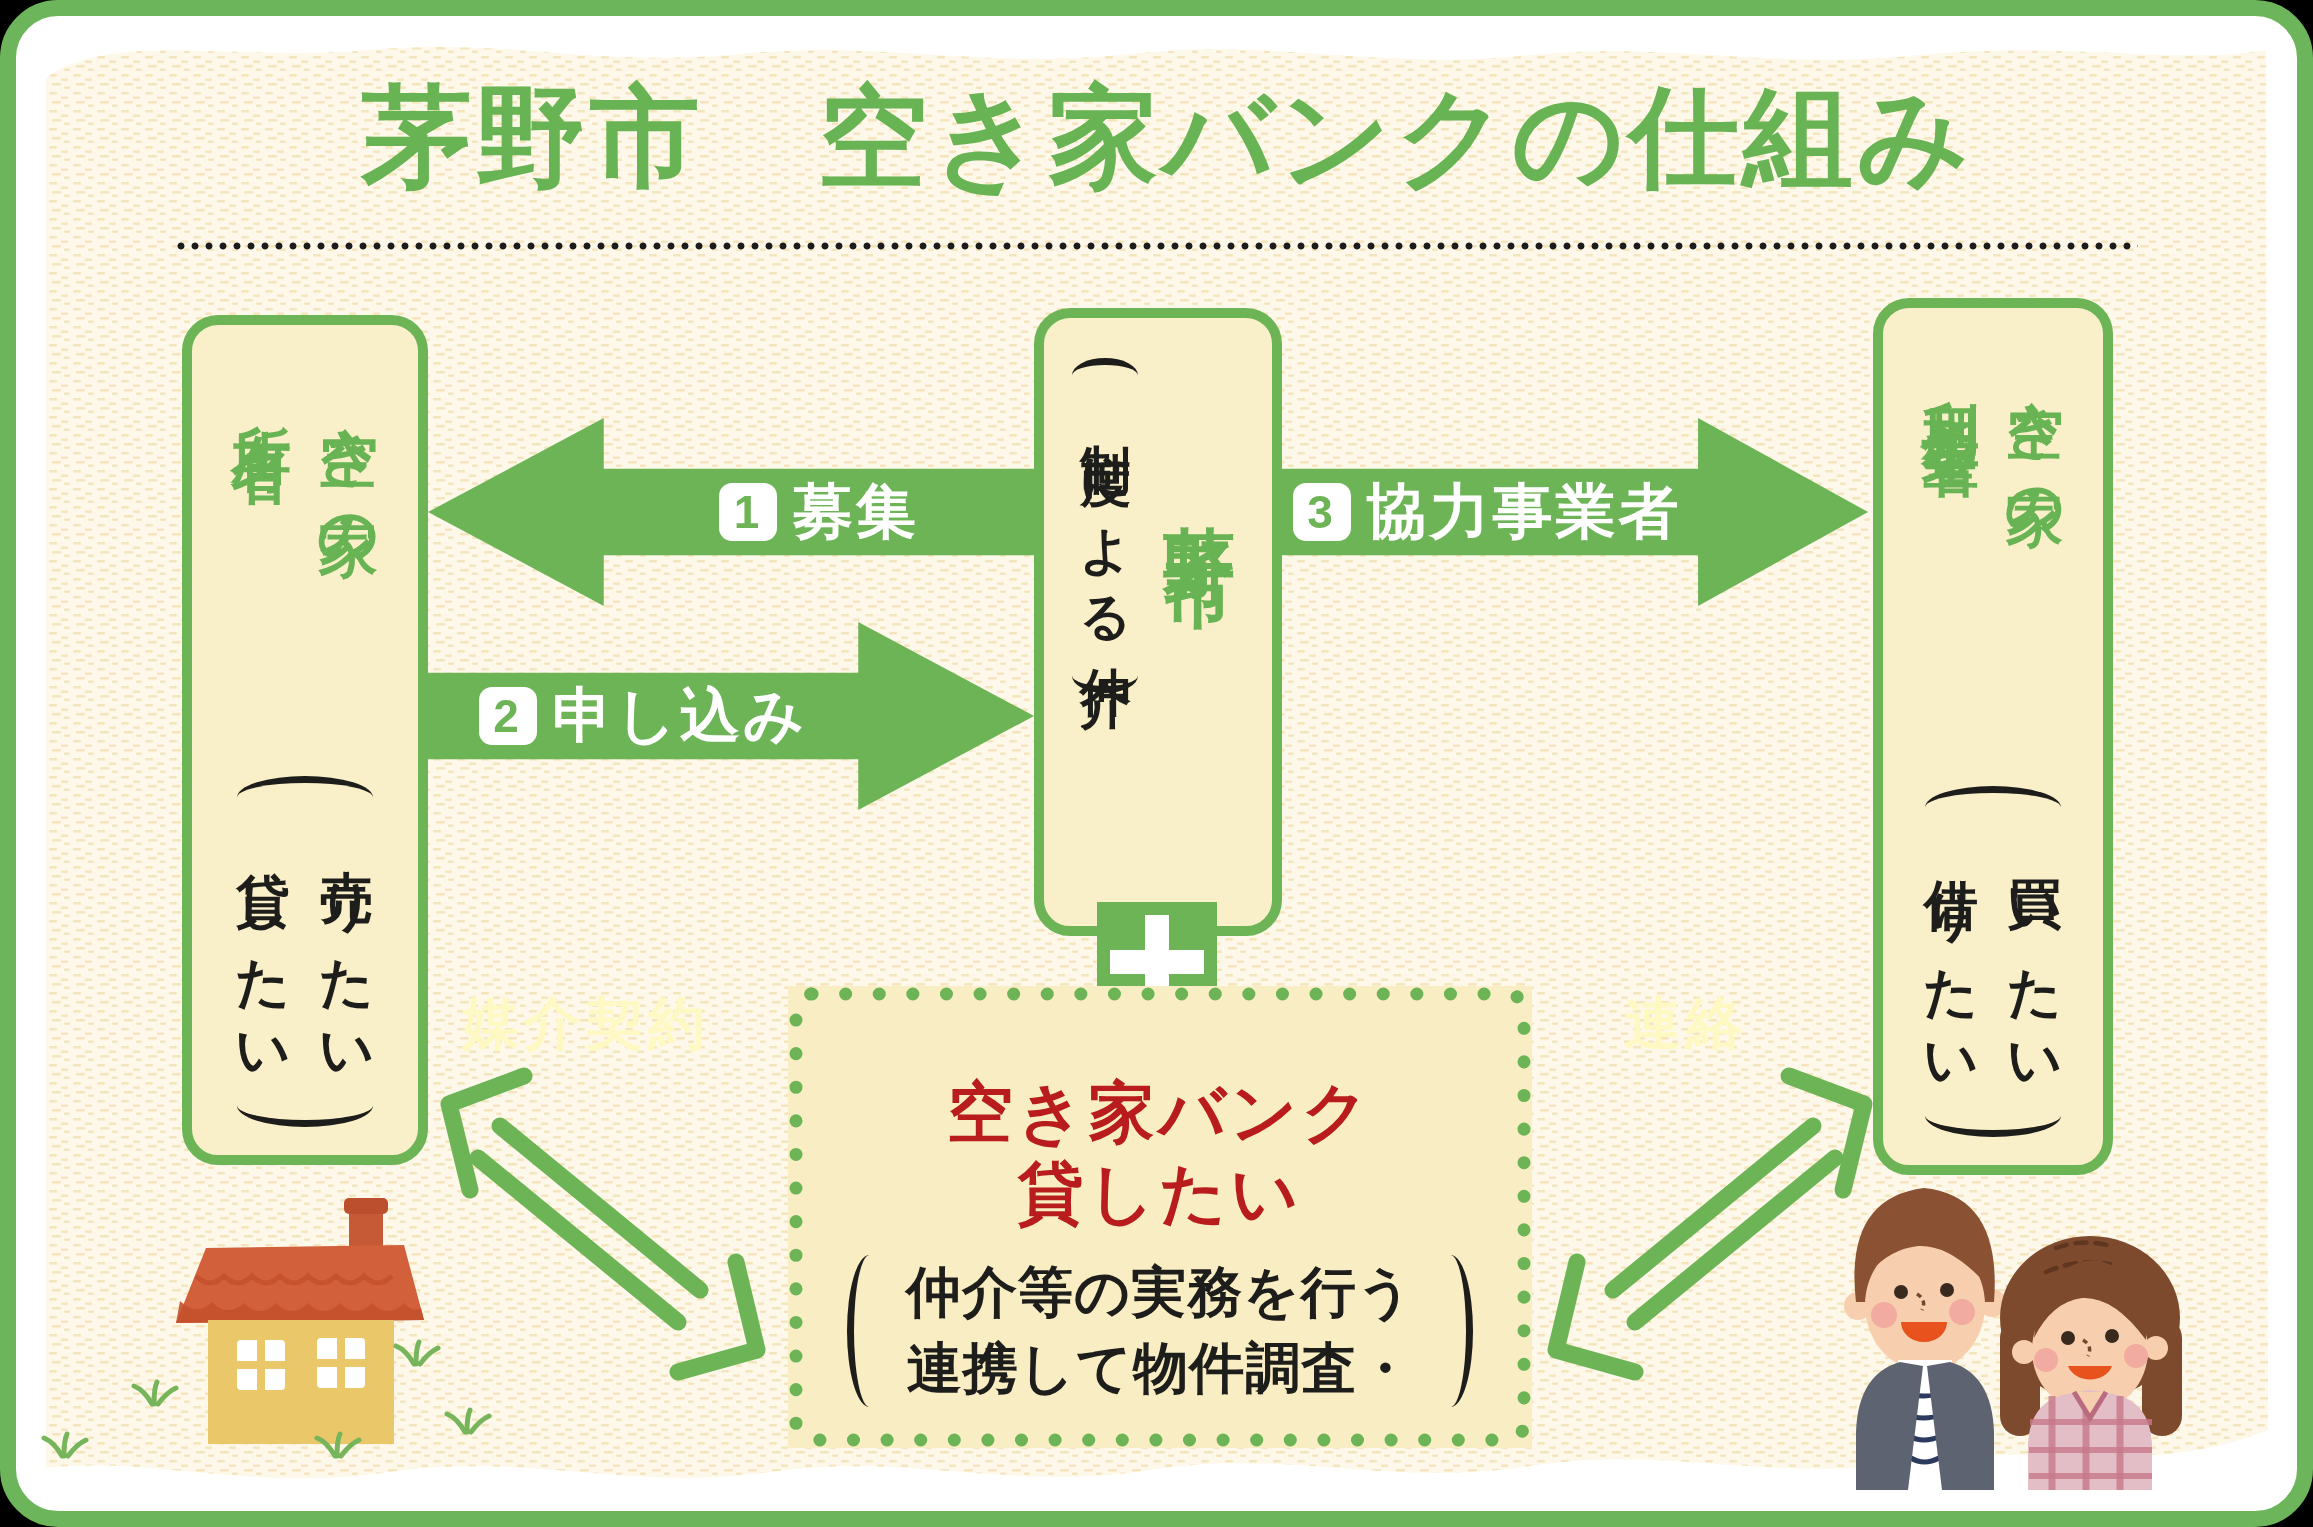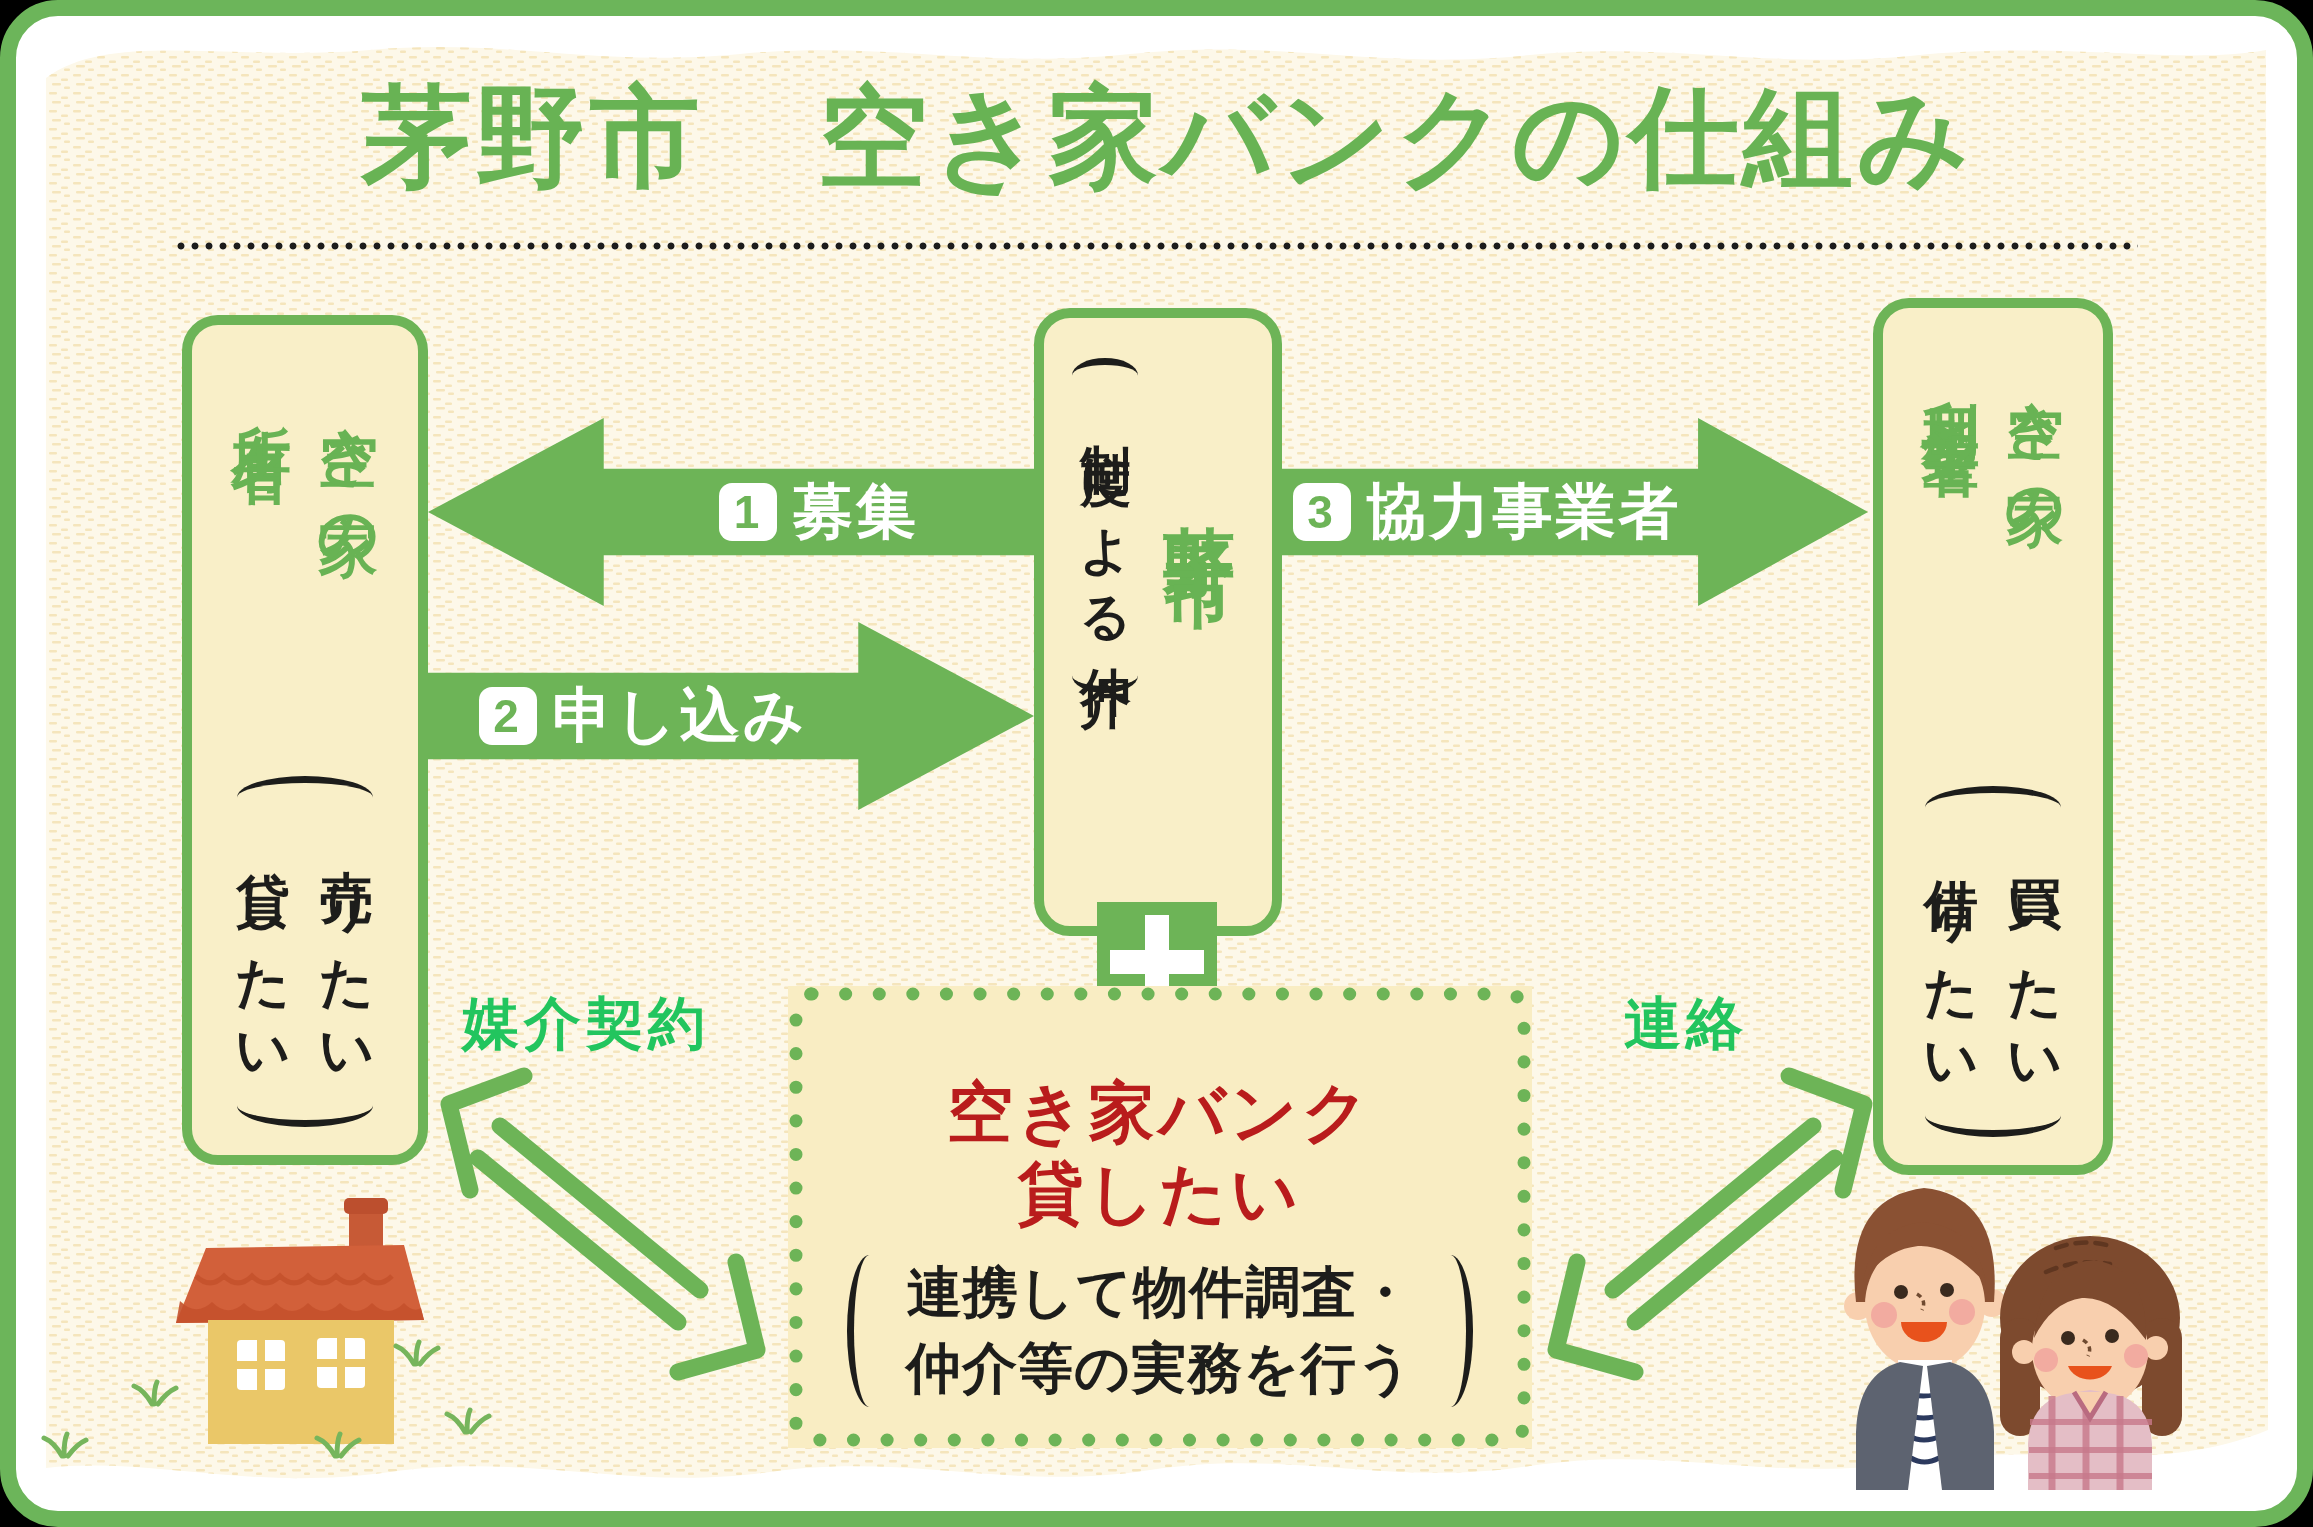--- a/index.html
+++ b/index.html
@@ -56,21 +56,21 @@
   .plus .ph{position:absolute;top:50%;left:13px;right:13px;height:24px;transform:translateY(-50%);background:#fff;}
 
   .partner{position:absolute;left:788px;top:986px;width:744px;height:462px;background:#f9edc3;box-sizing:border-box;}
   .partner-border{position:absolute;left:0;top:0;width:744px;height:462px;}
   .partner-content{position:absolute;inset:0;display:flex;flex-direction:column;align-items:center;
                    padding-top:86px;box-sizing:border-box;}
   .partner-h{color:#b91c1c;font-weight:800;font-size:66px;line-height:1.22;letter-spacing:4px;text-align:center;}
   .partner-note{margin-top:22px;display:flex;flex-direction:row;align-items:center;gap:14px;}
   .partner-note-lines{color:#1d1d1b;font-weight:600;font-size:55px;line-height:1.38;letter-spacing:1px;text-align:center;}
 
-  .flow-label{position:absolute;color:#22c55e;font-weight:800;font-size:57px;letter-spacing:5px;}
+  .flow-label{position:absolute;color:#fef9c3;font-weight:800;font-size:57px;letter-spacing:5px;}
   .label-mediation{left:462px;top:986px;}
   .label-contact{left:1624px;top:986px;}
 </style>
 </head>
 <body>
 
 <div class="stage">
 
   <div class="frame"></div>
 
@@ -158,22 +158,22 @@
   <div class="partner">
     <svg class="partner-border" viewBox="0 0 744 462">
       <rect x="8" y="8" width="728" height="446" rx="16" fill="none" stroke="#6db457" stroke-width="13" stroke-linecap="round" stroke-dasharray="0.1 33.5"></rect>
     </svg>
     <div class="partner-content">
       <div class="partner-h">空き家バンク</div>
       <div class="partner-h">貸したい</div>
       <div class="partner-note">
         <div class="paren-v-left"></div>
         <div class="partner-note-lines">
+          <div>仲介等の実務を行う</div>
           <div>連携して物件調査・</div>
-          <div>仲介等の実務を行う</div>
         </div>
         <div class="paren-v-right"></div>
       </div>
     </div>
   </div>
 
   <div class="flow-label label-mediation">媒介契約</div>
   <div class="flow-label label-contact">連絡</div>
 
   <svg class="illus-svg" viewBox="0 0 2313 1527">

